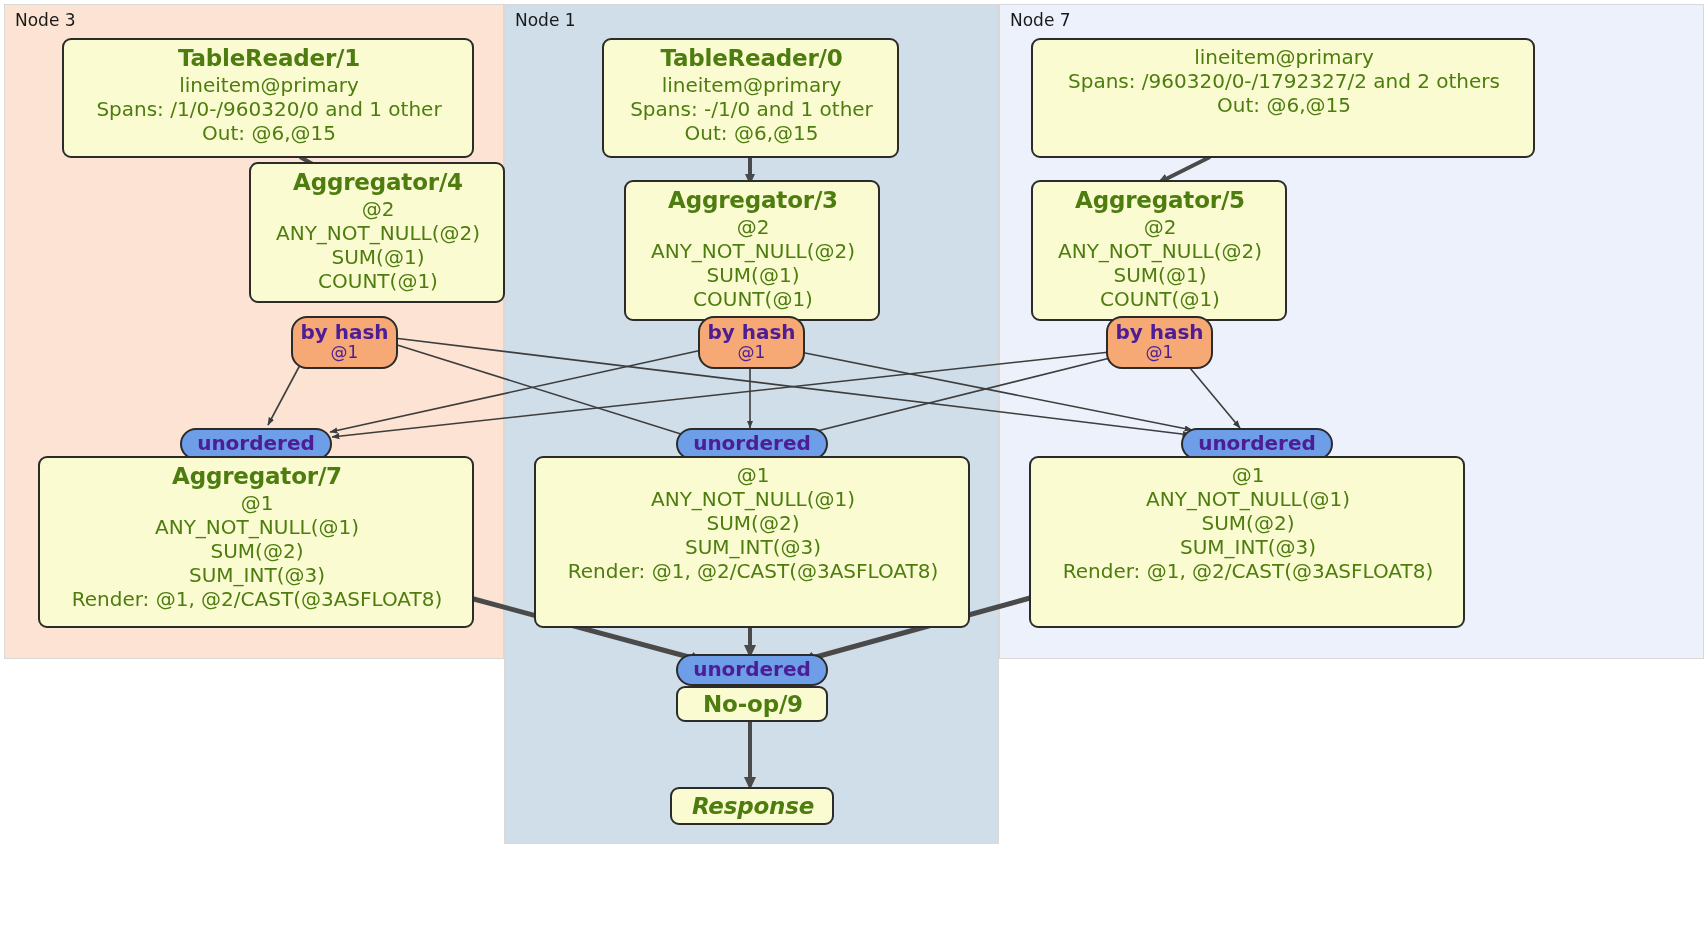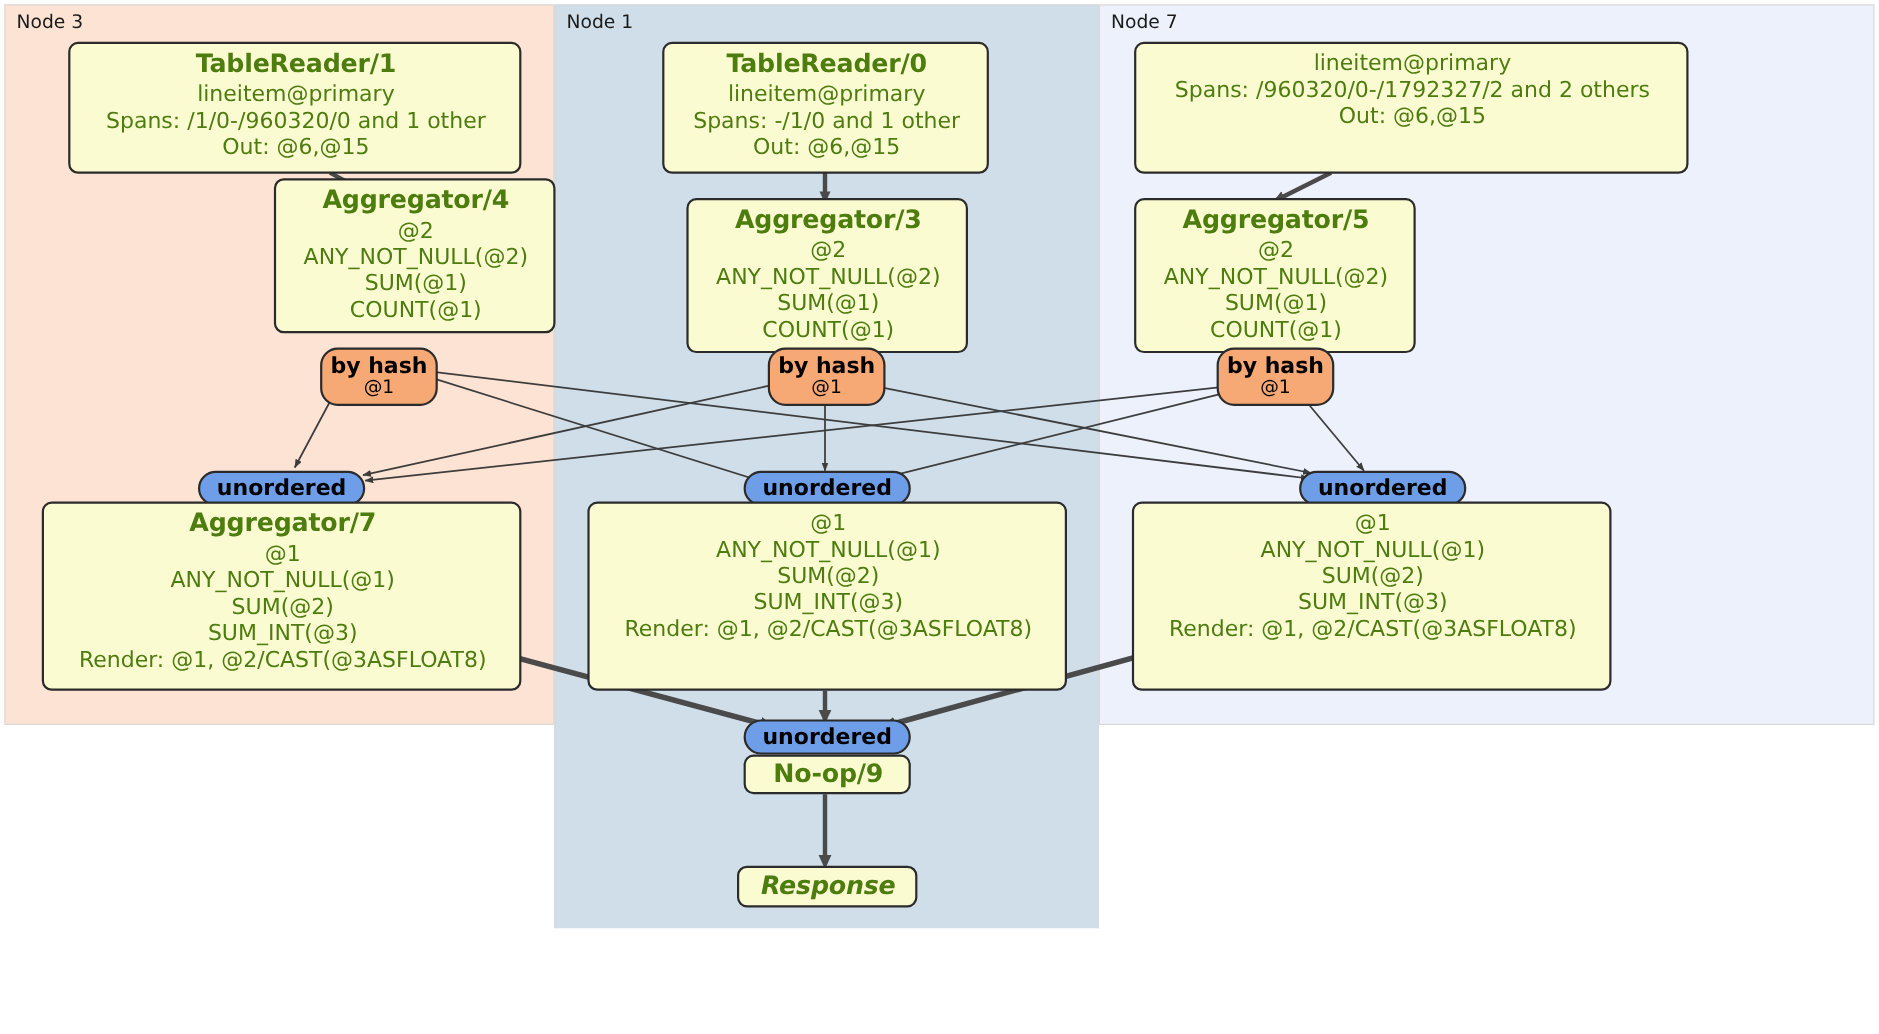--- a/index.html
+++ b/index.html
@@ -53,21 +53,21 @@
     white-space: nowrap;
     text-align: center;
   }
   
   .pill {
     position: absolute;
     box-sizing: border-box;
     border: 2px solid #2b2b2b;
     border-radius: 16px;
     text-align: center;
-    color: #000000;
+    color: #4c1d95;
     line-height: 1.12;
     padding-top: 3px;
   }
   .pill.hash {
     background: #f6a875;
   }
   .pill.unordered {
     background: #6f9ee8;
   }
   .pill .pt {

